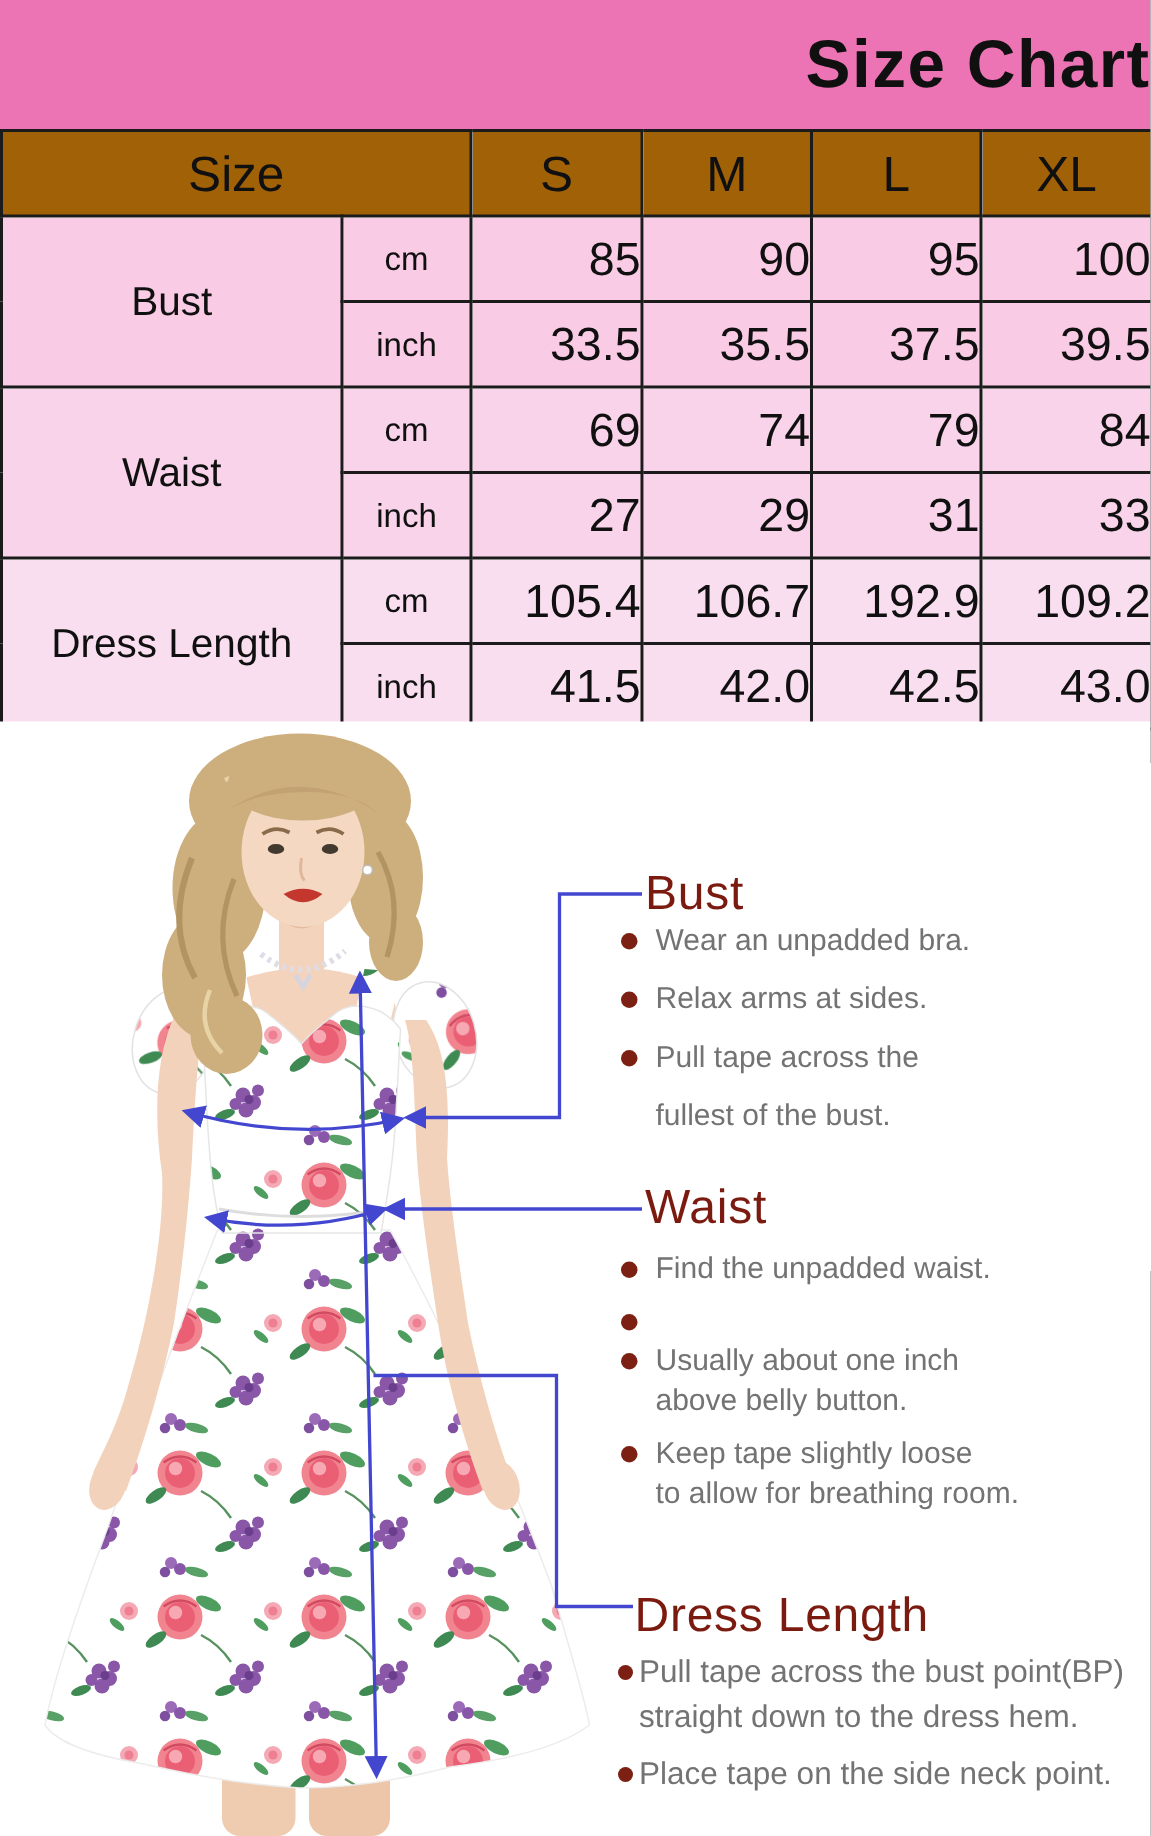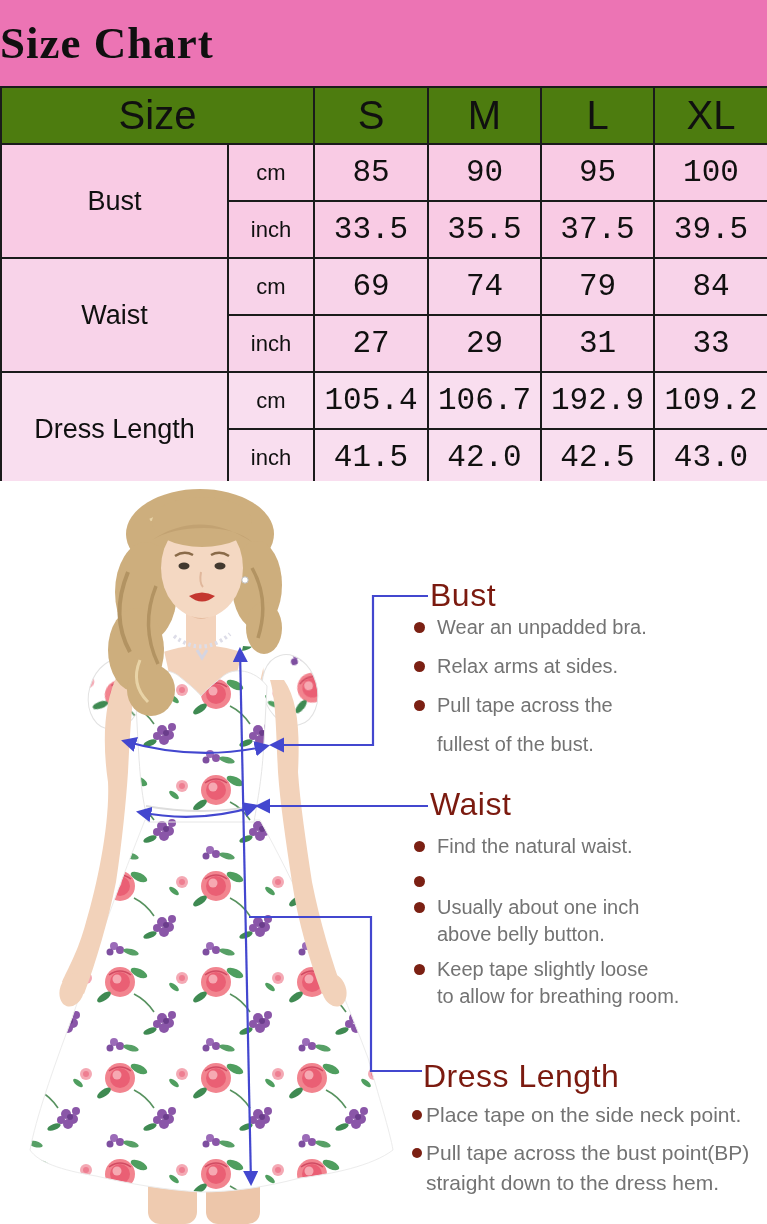--- a/index.html
+++ b/index.html
@@ -1,30 +1,30 @@
 <!DOCTYPE html>
 <html><head>
 <meta charset="utf-8">
 <style>
   html,body{margin:0;padding:0;background:#888;}
   .page{position:relative;width:767px;height:1224px;background:#ffffff;overflow:hidden;
         font-family:"Liberation Sans",sans-serif;}
   
   .banner{position:absolute;left:0;top:0;width:767px;height:86px;background:#EC74B4;
-          display:flex;align-items:center;justify-content:flex-start;font-family:Liberation Serif, serif;}
+          display:flex;align-items:center;justify-content:flex-end;}
   .banner h1{margin:0;font-size:45px;font-weight:600;color:#101010;letter-spacing:1px;}
   
   .size-table{position:absolute;left:0;top:86px;width:767px;height:395px;
               border-collapse:collapse;table-layout:fixed;}
   .size-table td{border:2px solid #1b1b1b;text-align:center;vertical-align:middle;
                  color:#101010;padding:0;overflow:hidden;}
-  .size-table tr.hdr td{height:53px;background:#4d7c0f;font-size:40px;}
+  .size-table tr.hdr td{height:53px;background:#a16207;font-size:33px;}
   .size-table td.rowlabel{font-size:27px;}
   .size-table td.unit{font-size:22px;}
-  .size-table td.val{font-family:Liberation Mono, monospace;font-size:31px;}
+  .size-table td.val{font-family:Liberation Sans, sans-serif;font-size:31px;text-align:right;}
   .size-table tr{height:57px;}
   .band-bust td{background:#F9CBE4;}
   .band-waist td{background:#F8D3E9;}
   .band-dress td{background:#F9DEEF;}
   
   .photo-section{position:absolute;left:0;top:481px;width:767px;height:743px;background:#fff;}
   .model-svg{position:absolute;left:0;top:0;}
   .overlay-svg{position:absolute;left:0;top:0;pointer-events:none;}
   .guide-h{position:absolute;margin:0;font-size:32px;font-weight:500;color:#7B1A0F;letter-spacing:.5px;}
   .guide-list{position:absolute;margin:0;padding:0;list-style:none;color:#737373;}
@@ -259,21 +259,21 @@
           <div class="ln">fullest of the bust.</div>
         </div>
       </li>
     </ul>
 
     <h2 class="guide-h" id="waist-h">Waist</h2>
     <ul class="guide-list g-waist">
       <li>
         <span class="dot"></span>
         <div class="lines">
-            <div class="ln">Find the natural waist.</div>
+            <div class="ln">Find the unpadded waist.</div>
           </div>
       </li>
       <li>
         <span class="dot"></span>
       </li>
       <li>
         <span class="dot"></span>
         <div class="lines">
           <div class="ln">Usually about one inch</div>
           <div class="ln">above belly button.</div>
@@ -286,26 +286,26 @@
           <div class="ln">to allow for breathing room.</div>
         </div>
       </li>
     </ul>
 
     <h2 class="guide-h" id="dress-h">Dress Length</h2>
     <ul class="guide-list g-dress">
       <li>
         <span class="dot"></span>
         <div class="lines">
-            <div class="ln">Place tape on the side neck point.</div>
-          </div>
-      </li>
-      <li>
-        <span class="dot"></span>
-        <div class="lines">
           <div class="ln">Pull tape across the bust point(BP)</div>
           <div class="ln">straight down to the dress hem.</div>
         </div>
       </li>
+      <li>
+        <span class="dot"></span>
+        <div class="lines">
+            <div class="ln">Place tape on the side neck point.</div>
+          </div>
+      </li>
     </ul>
 
   </div>
 </div>
 
 </body></html>

